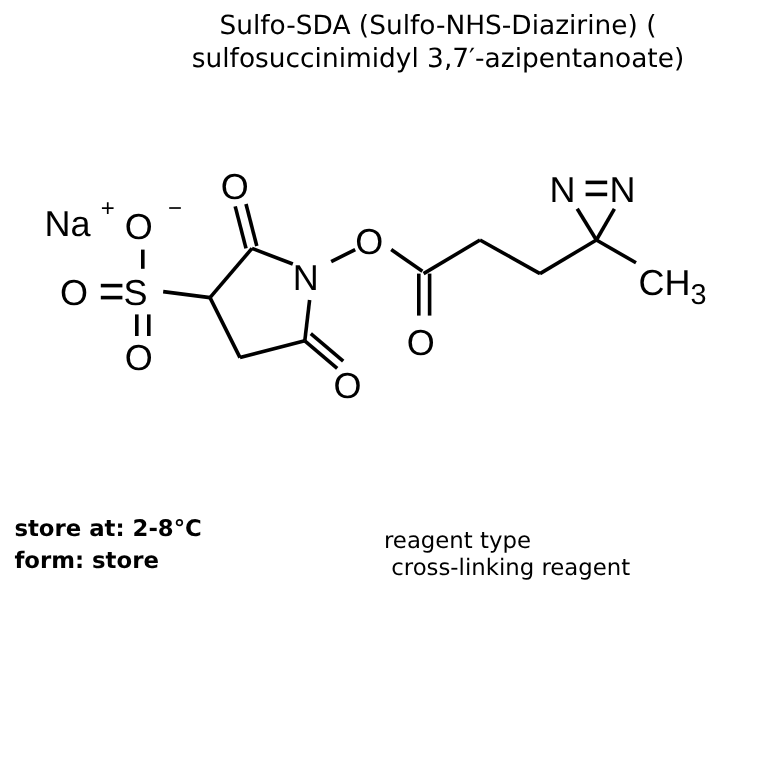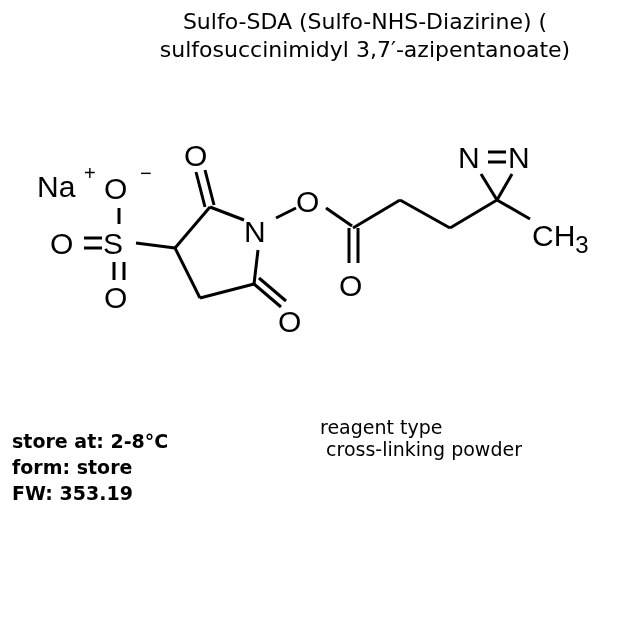--- a/index.html
+++ b/index.html
@@ -4,21 +4,21 @@
 <style>
   html, body { margin: 0; padding: 0; background: #ffffff; }
   body { width: 640px; height: 640px; position: relative; overflow: hidden; font-family: "DejaVu Sans", sans-serif; color: #000; }
   .title { position: absolute; left: 0; top: 8px; width: 640px; text-align: center; font-family: "DejaVu Sans", sans-serif; font-size: 22px; line-height: 28px; margin-left: 45px; }
   .structure { position: absolute; left: 0; top: 0; width: 640px; height: 640px; }
   .atom { font-family: "Liberation Sans", sans-serif; font-size: 30px; fill: #000; }
   .atom-sup { font-family: "Liberation Sans", sans-serif; font-size: 20px; fill: #000; }
   .bond { stroke: #000; stroke-width: 3; fill: none; stroke-linecap: butt; }
   .props { position: absolute; left: 12px; top: 428px; font-size: 19px; line-height: 26px; font-family: "DejaVu Sans", sans-serif; font-weight: bold; }
   .props div { white-space: pre; }
-  .rtype { position: absolute; left: 320px; top: 416px; font-size: 19px; line-height: 22px; font-family: "DejaVu Sans", sans-serif; }
+  .rtype { position: absolute; left: 320px; top: 440px; font-size: 19px; line-height: 22px; font-family: "DejaVu Sans", sans-serif; }
   .rtype div { white-space: pre; }
 </style>
 </head>
 <body>
 
 <div class="title">
   <div>Sulfo-SDA (Sulfo-NHS-Diazirine) (</div>
   <div>sulfosuccinimidyl 3,7′-azipentanoate)</div>
 </div>
 
@@ -88,19 +88,18 @@
   <text class="atom" x="296" y="212">O</text>
   <text class="atom" x="339" y="296">O</text>
   <text class="atom" x="458" y="168">N</text>
   <text class="atom" x="508" y="168">N</text>
   <text class="atom" x="532" y="246"><tspan>CH</tspan><tspan dy="7" style="font-size:24px">3</tspan></text>
 </svg>
 
 <div class="props">
   <div>store at: 2-8°C</div>
   <div>form: store</div>
-  <div>FW: 353.19</div>
 </div>
 
 <div class="rtype">
   <div>reagent type</div>
-  <div> cross-linking powder</div>
+  <div> cross-linking reagent</div>
 </div>
 
 </body></html>

